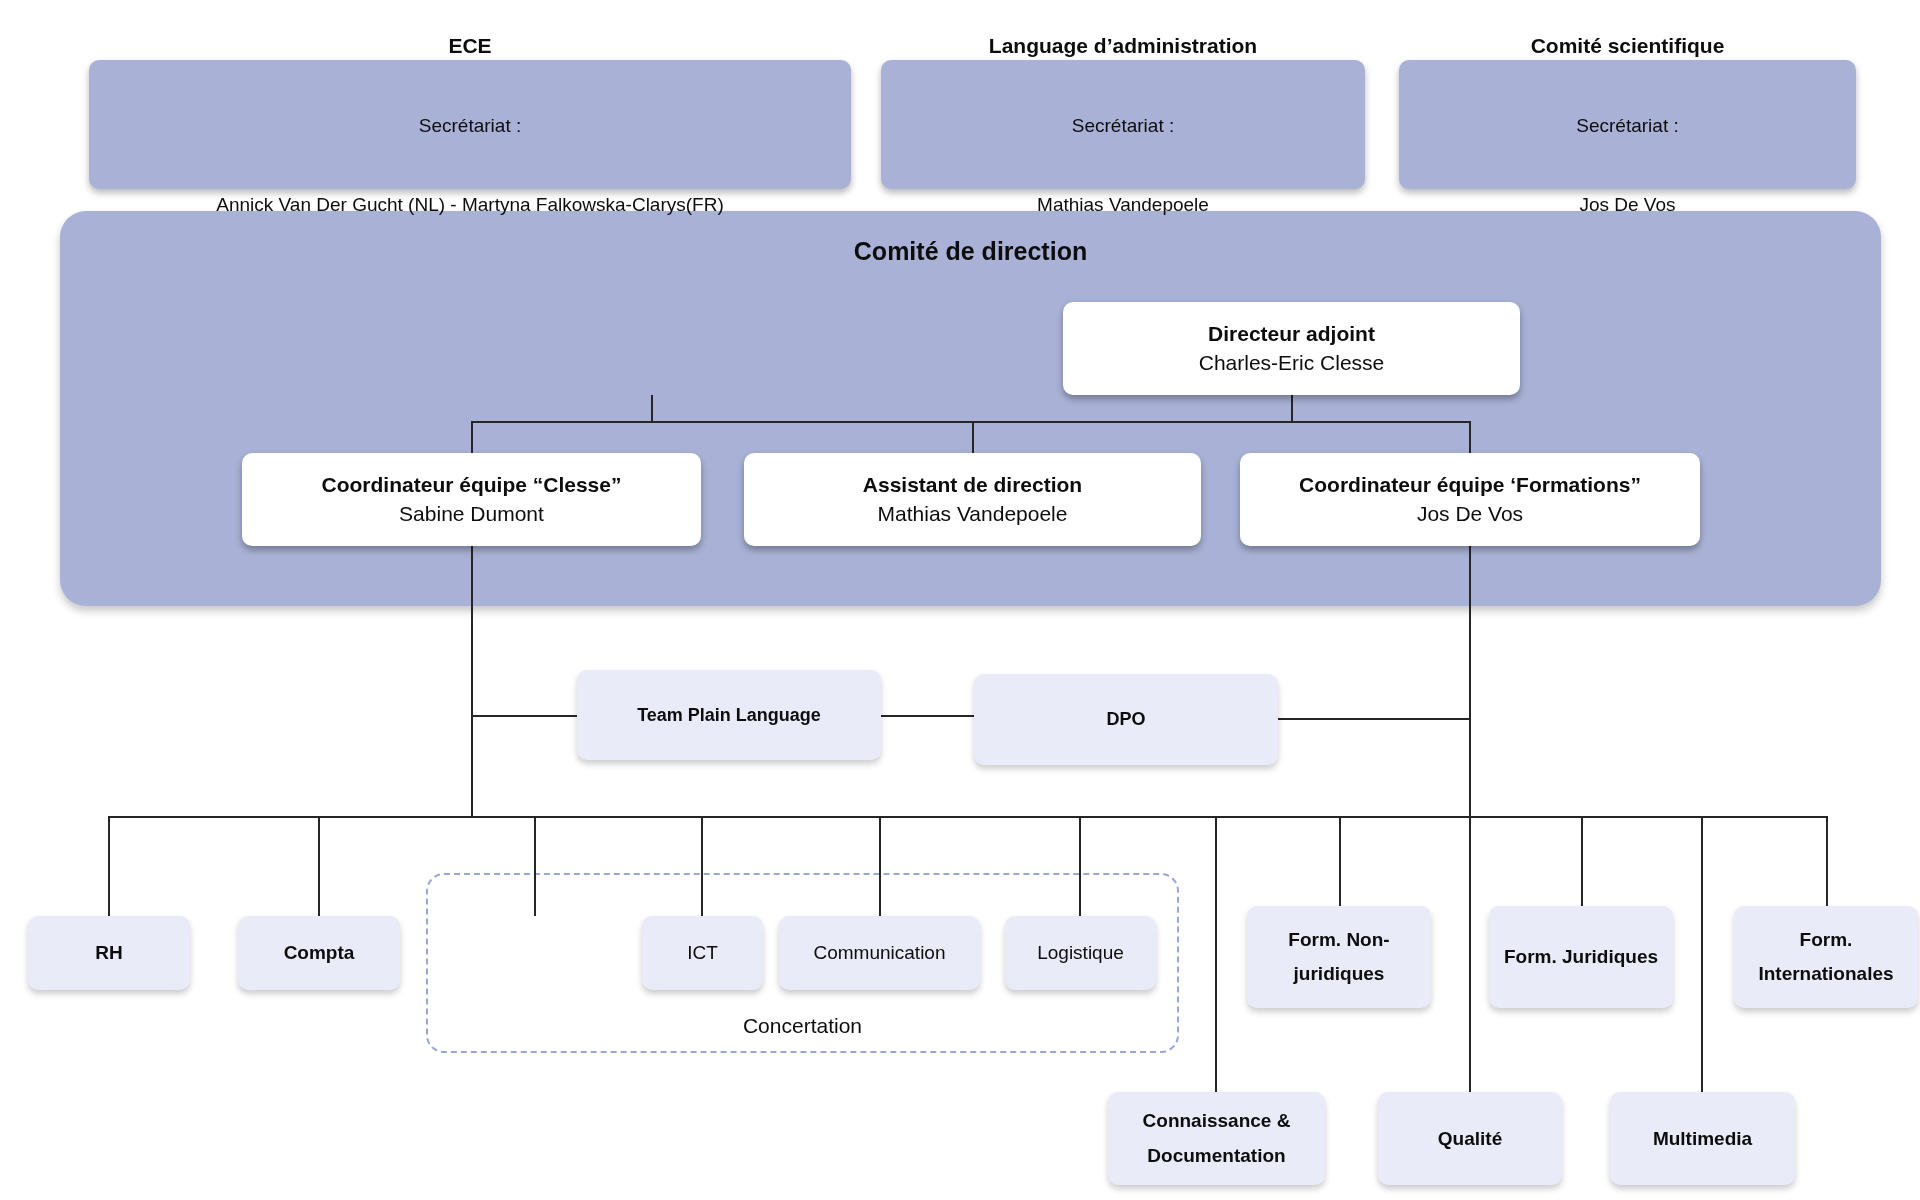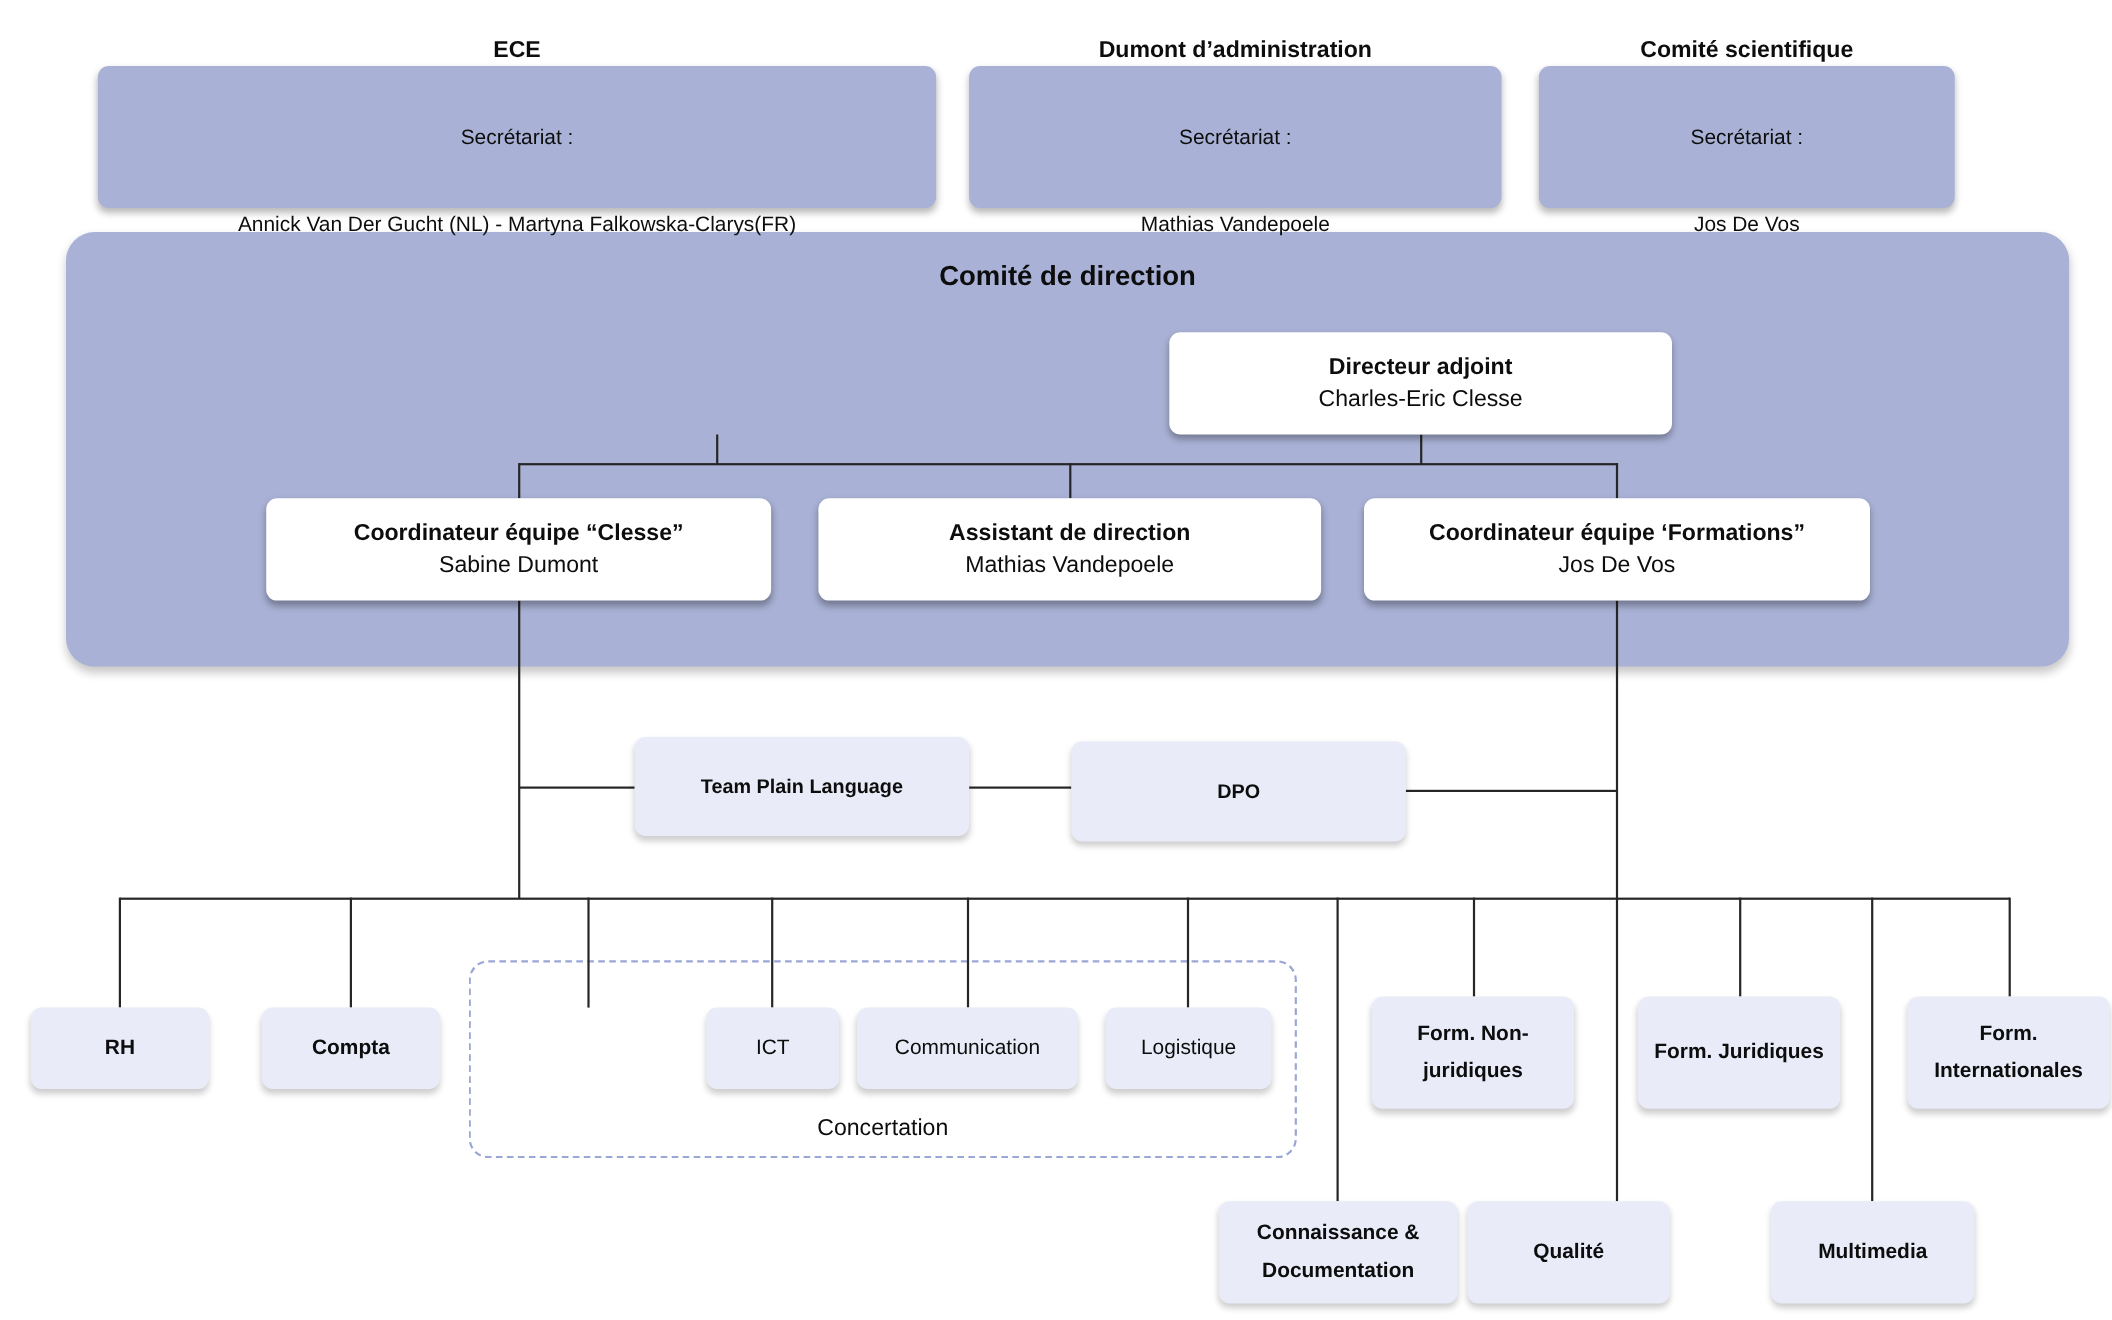--- a/index.html
+++ b/index.html
@@ -40,26 +40,26 @@
 
 <div class="canvas">
 
   <div class="abs top-box" style="left:89px;top:60px;width:762px;height:129px">
     <div class="tb-title">ECE</div>
     <div class="tb-line">Secrétariat :</div>
     <div class="tb-line">Annick Van Der Gucht (NL) - Martyna Falkowska-Clarys(FR)</div>
   </div>
 
   <div class="abs top-box" style="left:881px;top:60px;width:484px;height:129px">
-    <div class="tb-title">Dumont d’administration</div>
+    <div class="tb-title">Language d’administration</div>
     <div class="tb-line">Secrétariat :</div>
     <div class="tb-line">Mathias Vandepoele</div>
   </div>
 
-  <div class="abs top-box" style="left:1399px;top:60px;width:378px;height:129px">
+  <div class="abs top-box" style="left:1399px;top:60px;width:457px;height:129px">
     <div class="tb-title">Comité scientifique</div>
     <div class="tb-line">Secrétariat :</div>
     <div class="tb-line">Jos De Vos</div>
   </div>
 
   <div class="abs panel" style="left:60px;top:211px;width:1821px;height:395px">
     <div class="panel-title">Comité de direction</div>
   </div>
 
 
@@ -92,21 +92,21 @@
 
   <div class="abs light-box bold" style="left:28px;top:916px;width:162px;height:74px">RH</div>
   <div class="abs light-box bold" style="left:238px;top:916px;width:162px;height:74px">Compta</div>
   <div class="abs light-box" style="left:642px;top:916px;width:121px;height:74px">ICT</div>
   <div class="abs light-box" style="left:779px;top:916px;width:201px;height:74px">Communication</div>
   <div class="abs light-box" style="left:1005px;top:916px;width:151px;height:74px">Logistique</div>
   <div class="abs light-box bold two-line" style="left:1247px;top:906px;width:184px;height:102px">Form. Non-juridiques</div>
   <div class="abs light-box bold two-line" style="left:1489px;top:906px;width:184px;height:102px">Form. Juridiques</div>
   <div class="abs light-box bold two-line" style="left:1734px;top:906px;width:184px;height:102px">Form. Internationales</div>
   <div class="abs light-box bold two-line" style="left:1108px;top:1092px;width:217px;height:93px">Connaissance &amp; Documentation</div>
-  <div class="abs light-box bold" style="left:1334px;top:1092px;width:184px;height:93px">Qualité</div>
+  <div class="abs light-box bold" style="left:1378px;top:1092px;width:184px;height:93px">Qualité</div>
   <div class="abs light-box bold" style="left:1610px;top:1092px;width:185px;height:93px">Multimedia</div>
 
   <div class="vline" style="left:651px;top:395px;height:27px"></div>
   <div class="vline" style="left:1291px;top:395px;height:27px"></div>
   <div class="hline" style="left:472px;top:421px;width:999px"></div>
   <div class="vline" style="left:471px;top:421px;height:32px"></div>
   <div class="vline" style="left:972px;top:421px;height:32px"></div>
   <div class="vline" style="left:1469px;top:421px;height:32px"></div>
 
   <div class="vline" style="left:471px;top:546px;height:271px"></div>

